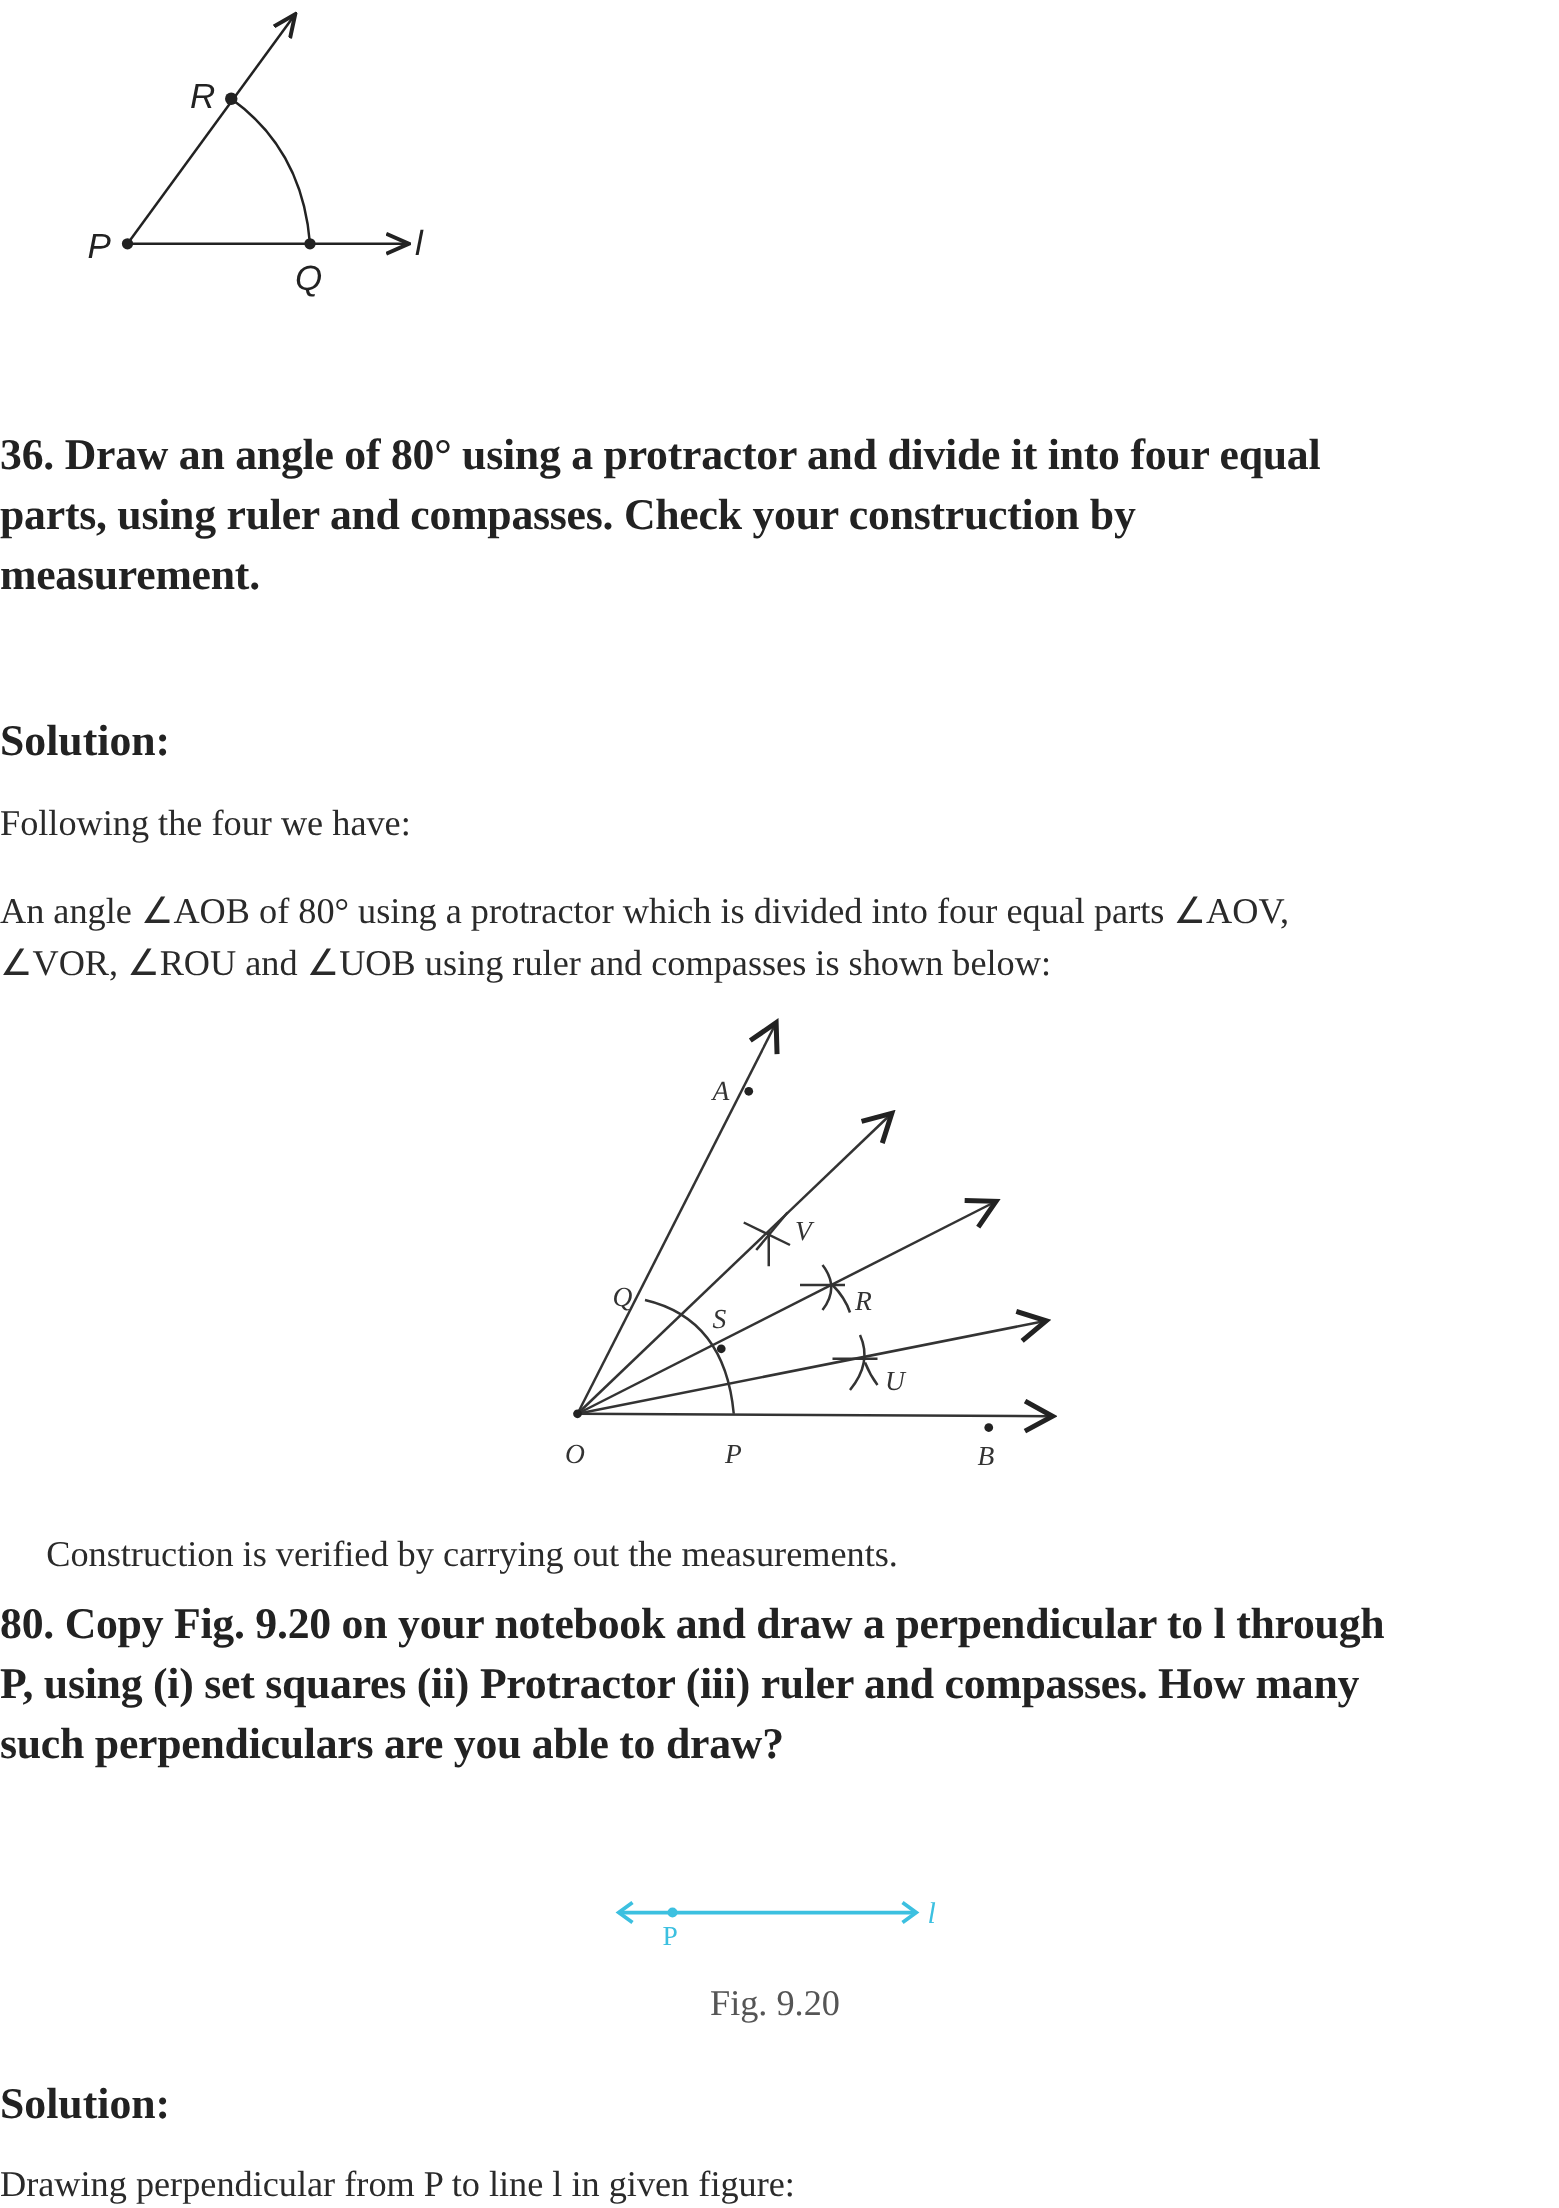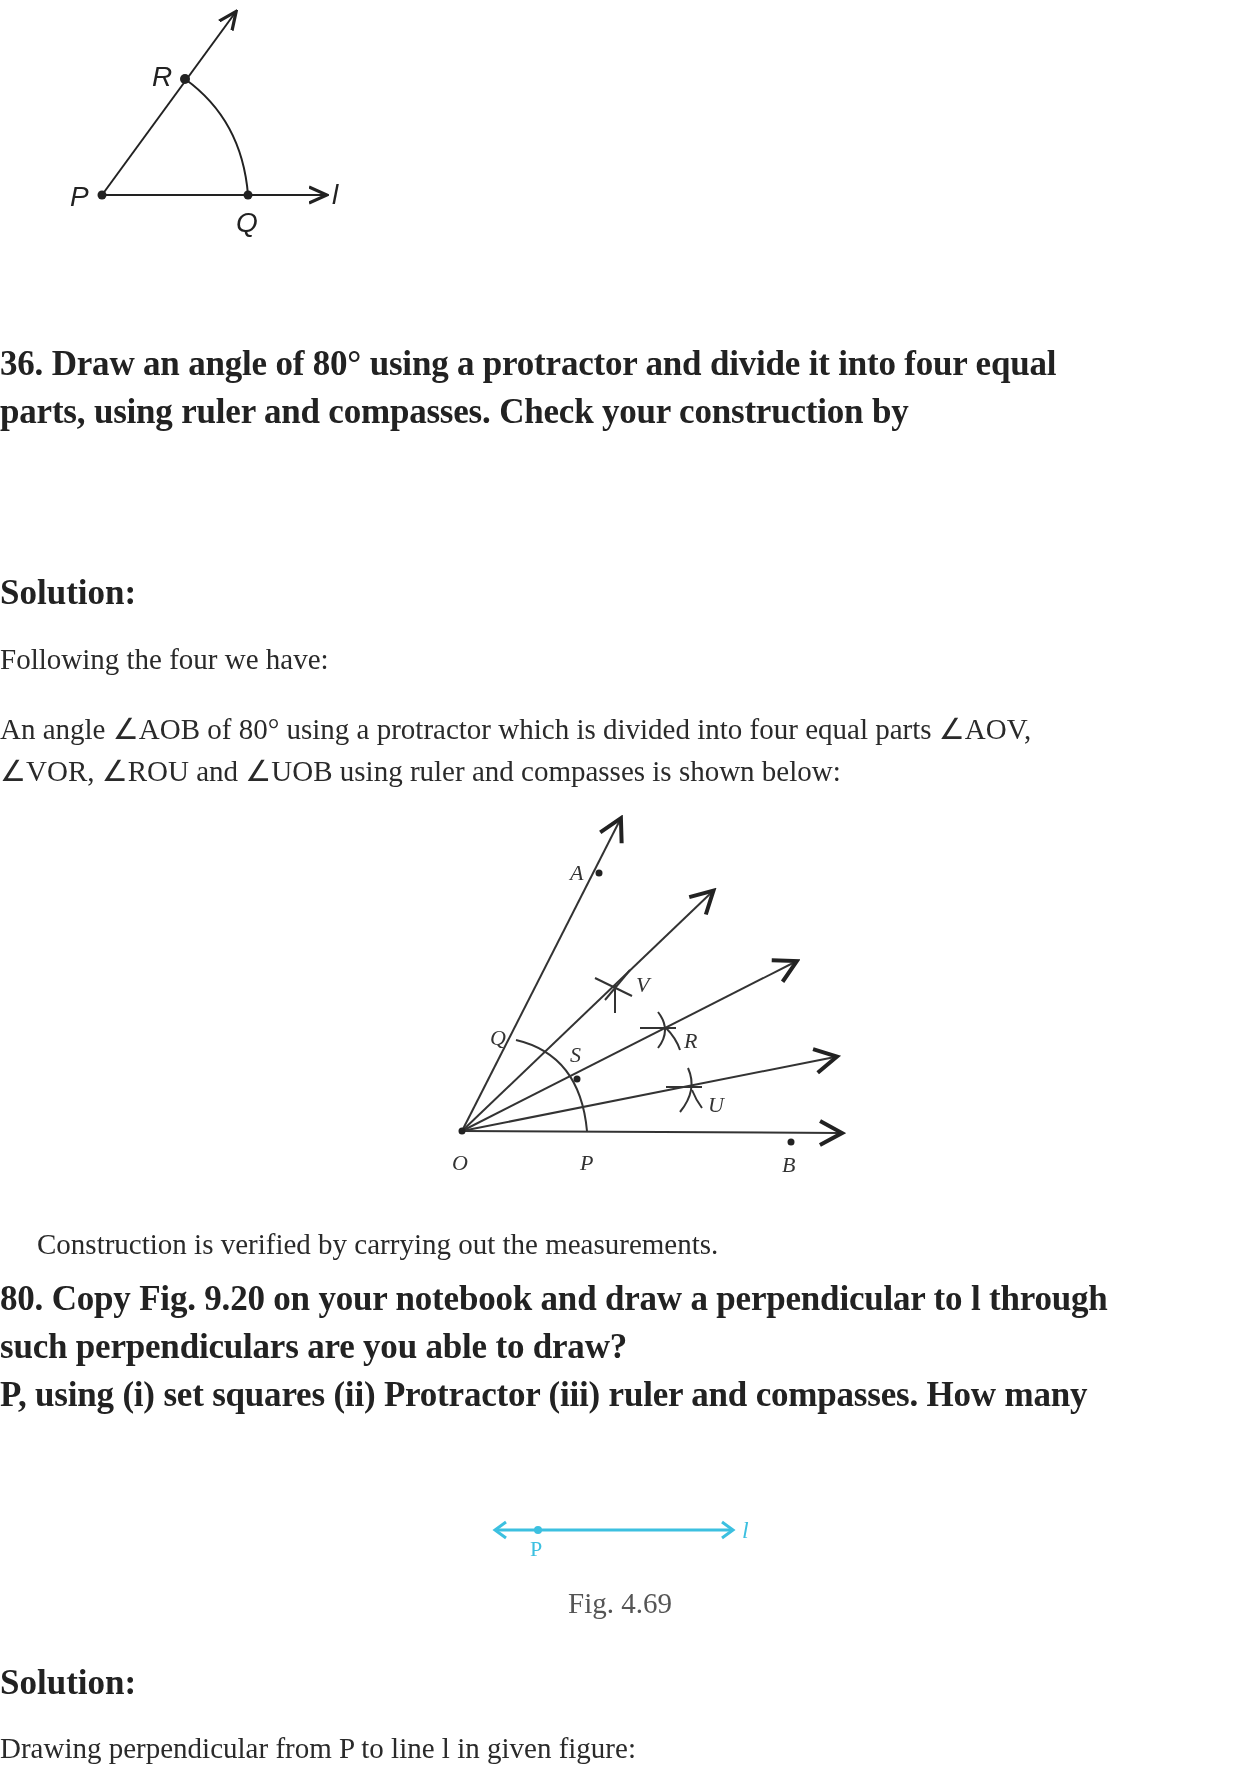--- a/index.html
+++ b/index.html
@@ -27,20 +27,21 @@
   <circle cx="188" cy="195" r="4.5" fill="#222"></circle>
   <text x="92" y="86" font-size="28" fill="#222" style="font-style:italic;font-family:'Liberation Sans',sans-serif">R</text>
   <text x="10" y="206" font-size="28" fill="#222" style="font-style:italic;font-family:'Liberation Sans',sans-serif">P</text>
   <text x="176" y="232" font-size="28" fill="#222" style="font-style:italic;font-family:'Liberation Sans',sans-serif">Q</text>
   <text x="272" y="204" font-size="28" fill="#222" style="font-style:italic;font-family:'Liberation Sans',sans-serif">l</text>
 </svg>
 
 <div class="abs q" style="top:340px;">
   <div>36. Draw an angle of 80° using a protractor and divide it into four equal</div>
   <div>parts, using ruler and compasses. Check your construction by</div>
+  <div>measurement.</div>
 </div>
 
 <div class="abs h" style="top:573px;">Solution:</div>
 <div class="abs p" style="top:643px;">Following the four we have:</div>
 <div class="abs p" style="top:708px;line-height:42px;">
   <div>An angle ∠AOB of 80° using a protractor which is divided into four equal parts ∠AOV,</div>
   <div>∠VOR, ∠ROU and ∠UOB using ruler and compasses is shown below:</div>
 </div>
 
 <svg class="abs" style="left:440px;top:800px;" width="420" height="380" viewBox="0 0 420 380">
@@ -84,30 +85,30 @@
     <text x="12" y="370">O</text>
     <text x="140" y="370">P</text>
     <text x="342" y="372">B</text>
   </g>
 </svg>
 
 <div class="abs p" style="top:1228px;padding-left:37px;">Construction is verified by carrying out the measurements.</div>
 
 <div class="abs q" style="top:1275px;">
   <div>80. Copy Fig. 9.20 on your notebook and draw a perpendicular to l through</div>
+  <div>P, using (i) set squares (ii) Protractor (iii) ruler and compasses. How many</div>
   <div>such perpendiculars are you able to draw?</div>
-  <div>P, using (i) set squares (ii) Protractor (iii) ruler and compasses. How many</div>
 </div>
 
 <svg class="abs" style="left:490px;top:1510px;" width="270" height="50" viewBox="0 0 270 50">
   <g stroke="#3cc0e0" stroke-width="3" fill="none">
     <line x1="6" y1="20" x2="242" y2="20"></line>
     <path d="M16,12 L5,20 L16,28"></path>
     <path d="M232,12 L243,20 L232,28"></path>
   </g>
   <circle cx="48" cy="20" r="4" fill="#3cc0e0"></circle>
   <text x="40" y="46" font-size="22" fill="#3cc0e0" style="font-style:normal">P</text>
   <text x="252" y="28" font-size="24" fill="#3cc0e0">l</text>
 </svg>
-<div class="abs" style="left:568px;top:1587px;font-size:29px;color:#555;">Fig. 4.69</div>
+<div class="abs" style="left:568px;top:1587px;font-size:29px;color:#555;">Fig. 9.20</div>
 
 <div class="abs h" style="top:1663px;">Solution:</div>
 <div class="abs p" style="top:1732px;">Drawing perpendicular from P to line l in given figure:</div>
 
 </body></html>

